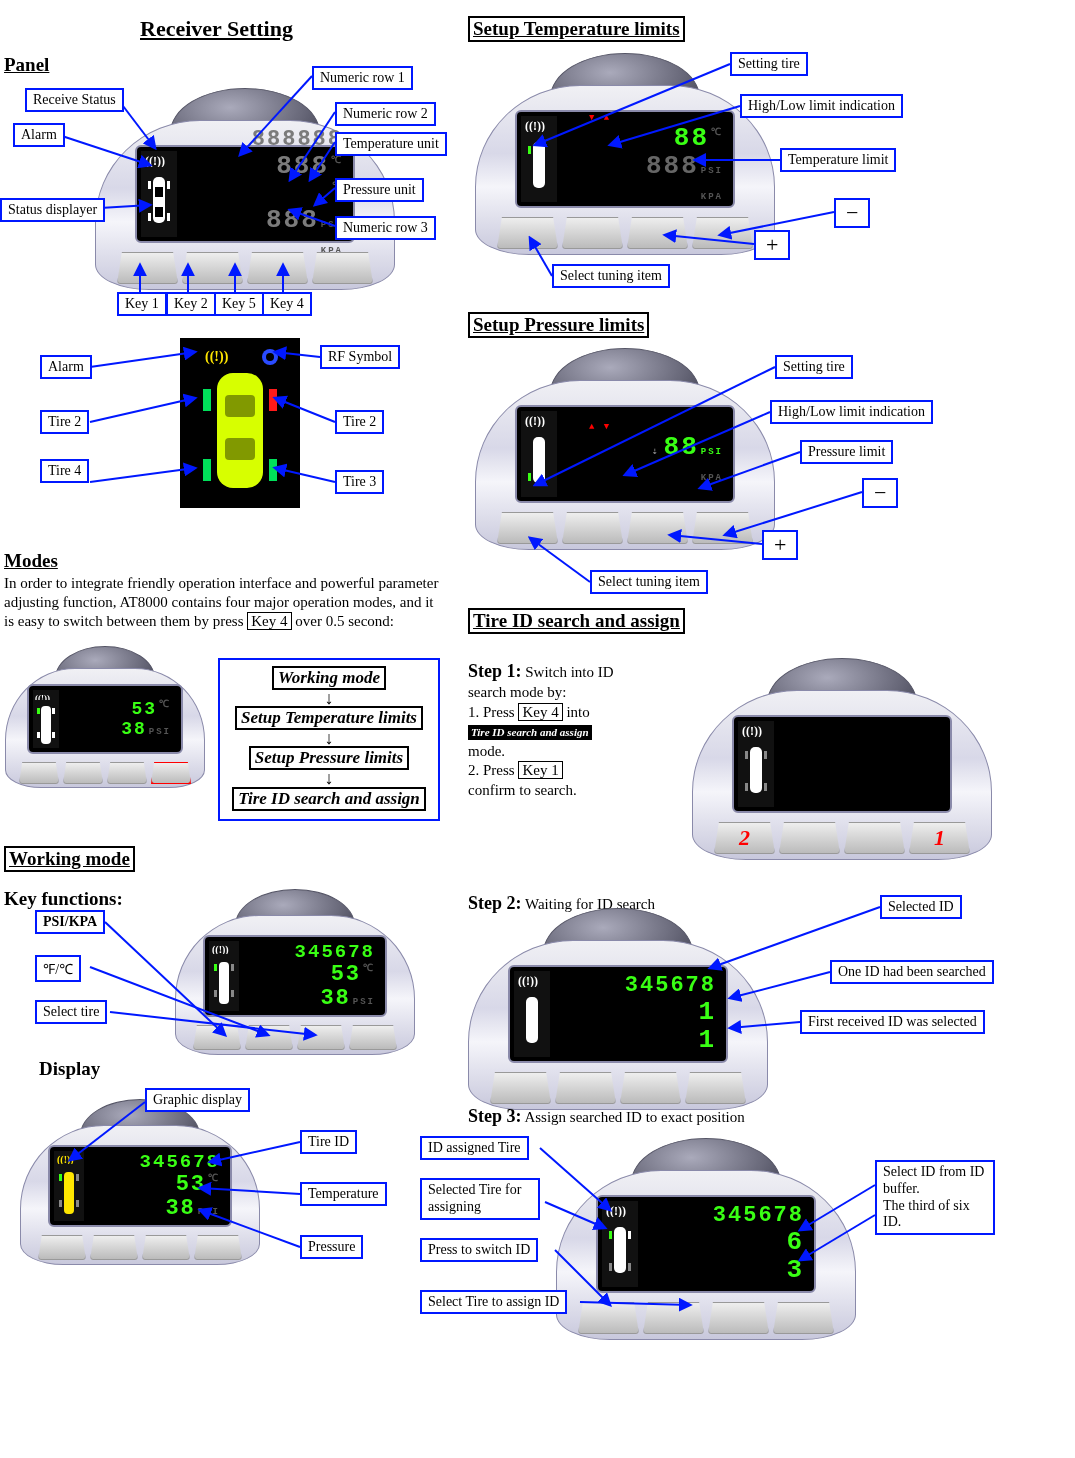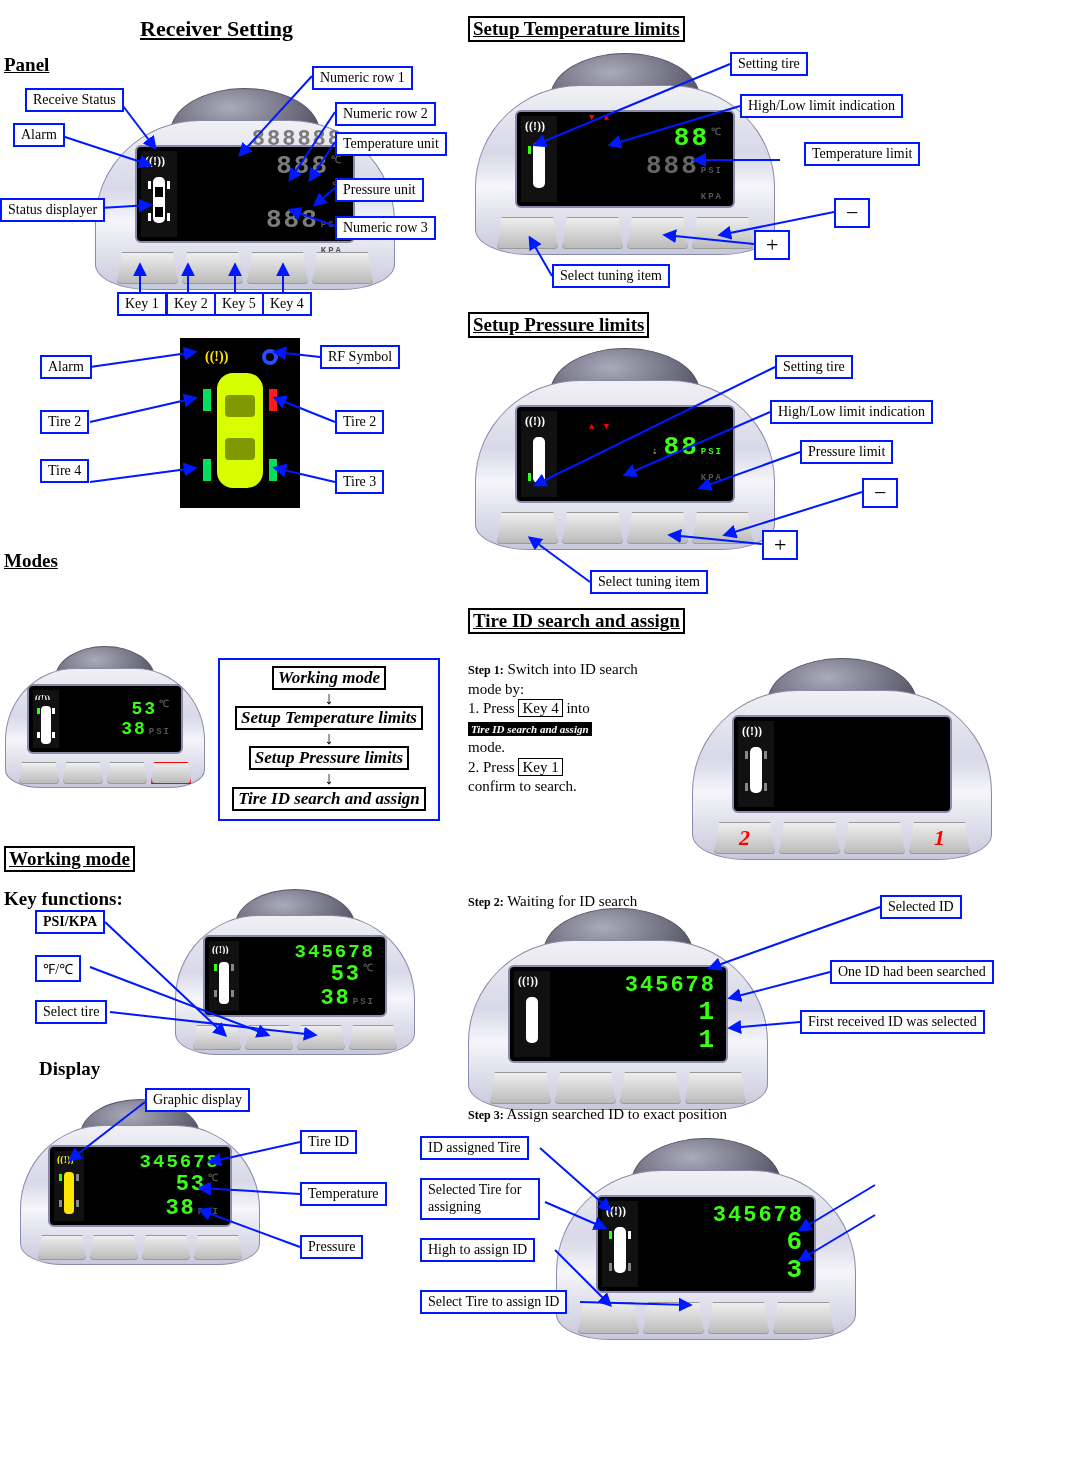--- a/index.html
+++ b/index.html
@@ -22,21 +22,21 @@
     font-size: 19px; font-weight: bold; text-decoration: underline;
     position: absolute;
   }
   .boxed-h2 {
     font-size: 19px; font-weight: bold; text-decoration: underline;
     position: absolute; border: 2px solid #000; padding: 0 3px;
   }
   .plain-h2 { font-size: 19px; font-weight: bold; position: absolute; }
   .para { position: absolute; font-size: 15px; line-height: 1.25; }
   .step-label { position: absolute; font-size: 15px; line-height: 1.3; }
-  .step-label .step-b { font-weight: bold; font-size: 12px; }
+  .step-label .step-b { font-weight: bold; font-size: 18px; }
   .ital-box-lg {
     font-style: italic; font-weight: bold; font-size: 17px;
     border: 2px solid #000; padding: 0 4px; display:inline-block;
   }
   .ital-box-sm {
     font-style: italic; font-weight: bold; font-size: 11px;
     background:#000; color:#fff; padding: 0 3px; display:inline-block;
   }
   .key-inline { border: 1.5px solid #000; padding: 0 3px; font-weight:normal; }
 
@@ -233,20 +233,23 @@
 <svg class="lead" style="left:0;top:320px;width:430px;height:190px;">
   <line x1="90" y1="37" x2="195" y2="22"></line>
   <line x1="90" y1="92" x2="195" y2="68"></line>
   <line x1="90" y1="152" x2="195" y2="138"></line>
   <line x1="320" y1="27" x2="275" y2="22"></line>
   <line x1="335" y1="92" x2="275" y2="68"></line>
   <line x1="335" y1="152" x2="275" y2="138"></line>
 </svg>
 
 <div class="h2" style="left:4px; top:540px;">Modes</div>
+<div class="para" style="left:4px; top:564px; width:440px;">
+  <span>In order to integrate friendly operation interface and powerful parameter adjusting function, AT8000 contains four major operation modes, and it is easy to switch between them by press </span><span class="key-inline">Key 4</span><span> over 0.5 second:</span>
+</div>
 
 <div class="device" style="left:5px; top:658px; width:200px; height:120px;">
   <div class="dev-dome" style="width:100px;height:46px;top:-22px;"></div>
   <div class="dev-shell"></div>
   <div class="dev-screen" style="left:22px;right:22px;top:16px;height:70px;">
     <div class="dev-status" style="width:26px;">
       <svg width="22" height="10">
             <text x="0" y="9" font-size="9" fill="#fff" font-weight="bold">((!))</text>
           </svg>
       <svg width="22" height="54">
@@ -389,21 +392,21 @@
   <div class="dev-keys">
     <div class="dev-key"></div>
     <div class="dev-key"></div>
     <div class="dev-key"></div>
     <div class="dev-key"></div>
   </div>
 </div>
 
 <div class="callout" style="left:730px; top:42px;">Setting tire</div>
 <div class="callout" style="left:740px; top:84px;">High/Low limit indication</div>
-<div class="callout" style="left:780px; top:132px;margin-left:24px;">Temperature limit</div>
+<div class="callout" style="left:780px; top:138px;">Temperature limit</div>
 <div class="callout" style="left:834px; top:188px; font-size:22px; padding:0 10px;">−</div>
 <div class="callout" style="left:754px; top:220px; font-size:22px; padding:0 10px;">+</div>
 <div class="callout" style="left:552px; top:254px;">Select tuning item</div>
 <svg class="lead" style="left:460px;top:30px;width:430px;height:250px;">
   <line x1="270" y1="24" x2="75" y2="105"></line>
   <line x1="280" y1="66" x2="150" y2="105"></line>
   <line x1="320" y1="120" x2="235" y2="120"></line>
   <line x1="374" y1="172" x2="260" y2="195"></line>
   <line x1="294" y1="204" x2="205" y2="195"></line>
   <line x1="92" y1="236" x2="70" y2="198"></line>
@@ -561,22 +564,24 @@
   <div class="dev-keys">
     <div class="dev-key"></div>
     <div class="dev-key"></div>
     <div class="dev-key"></div>
     <div class="dev-key"></div>
   </div>
 </div>
 
 <div class="callout" style="left:420px; top:1126px;">ID assigned Tire</div>
 <div class="callout multi" style="left:420px; top:1168px; width:120px;">Selected Tire for assigning</div>
-<div class="callout" style="left:420px; top:1228px;">High to assign ID</div>
+<div class="callout" style="left:420px; top:1228px;">Press to switch ID</div>
 <div class="callout" style="left:420px; top:1280px;">Select Tire to assign ID</div>
+<div class="callout multi" style="left:875px; top:1150px; width:120px; white-space:pre-line;">Select ID from ID buffer.
+The third of six ID.</div>
 <svg class="lead" style="left:410px;top:1120px;width:600px;height:220px;">
   <line x1="130" y1="18" x2="200" y2="80"></line>
   <line x1="135" y1="72" x2="195" y2="98"></line>
   <line x1="145" y1="120" x2="200" y2="175"></line>
   <line x1="170" y1="172" x2="280" y2="175"></line>
   <line x1="465" y1="55" x2="390" y2="100"></line>
   <line x1="465" y1="85" x2="390" y2="130"></line>
 </svg>
 
 </div>

